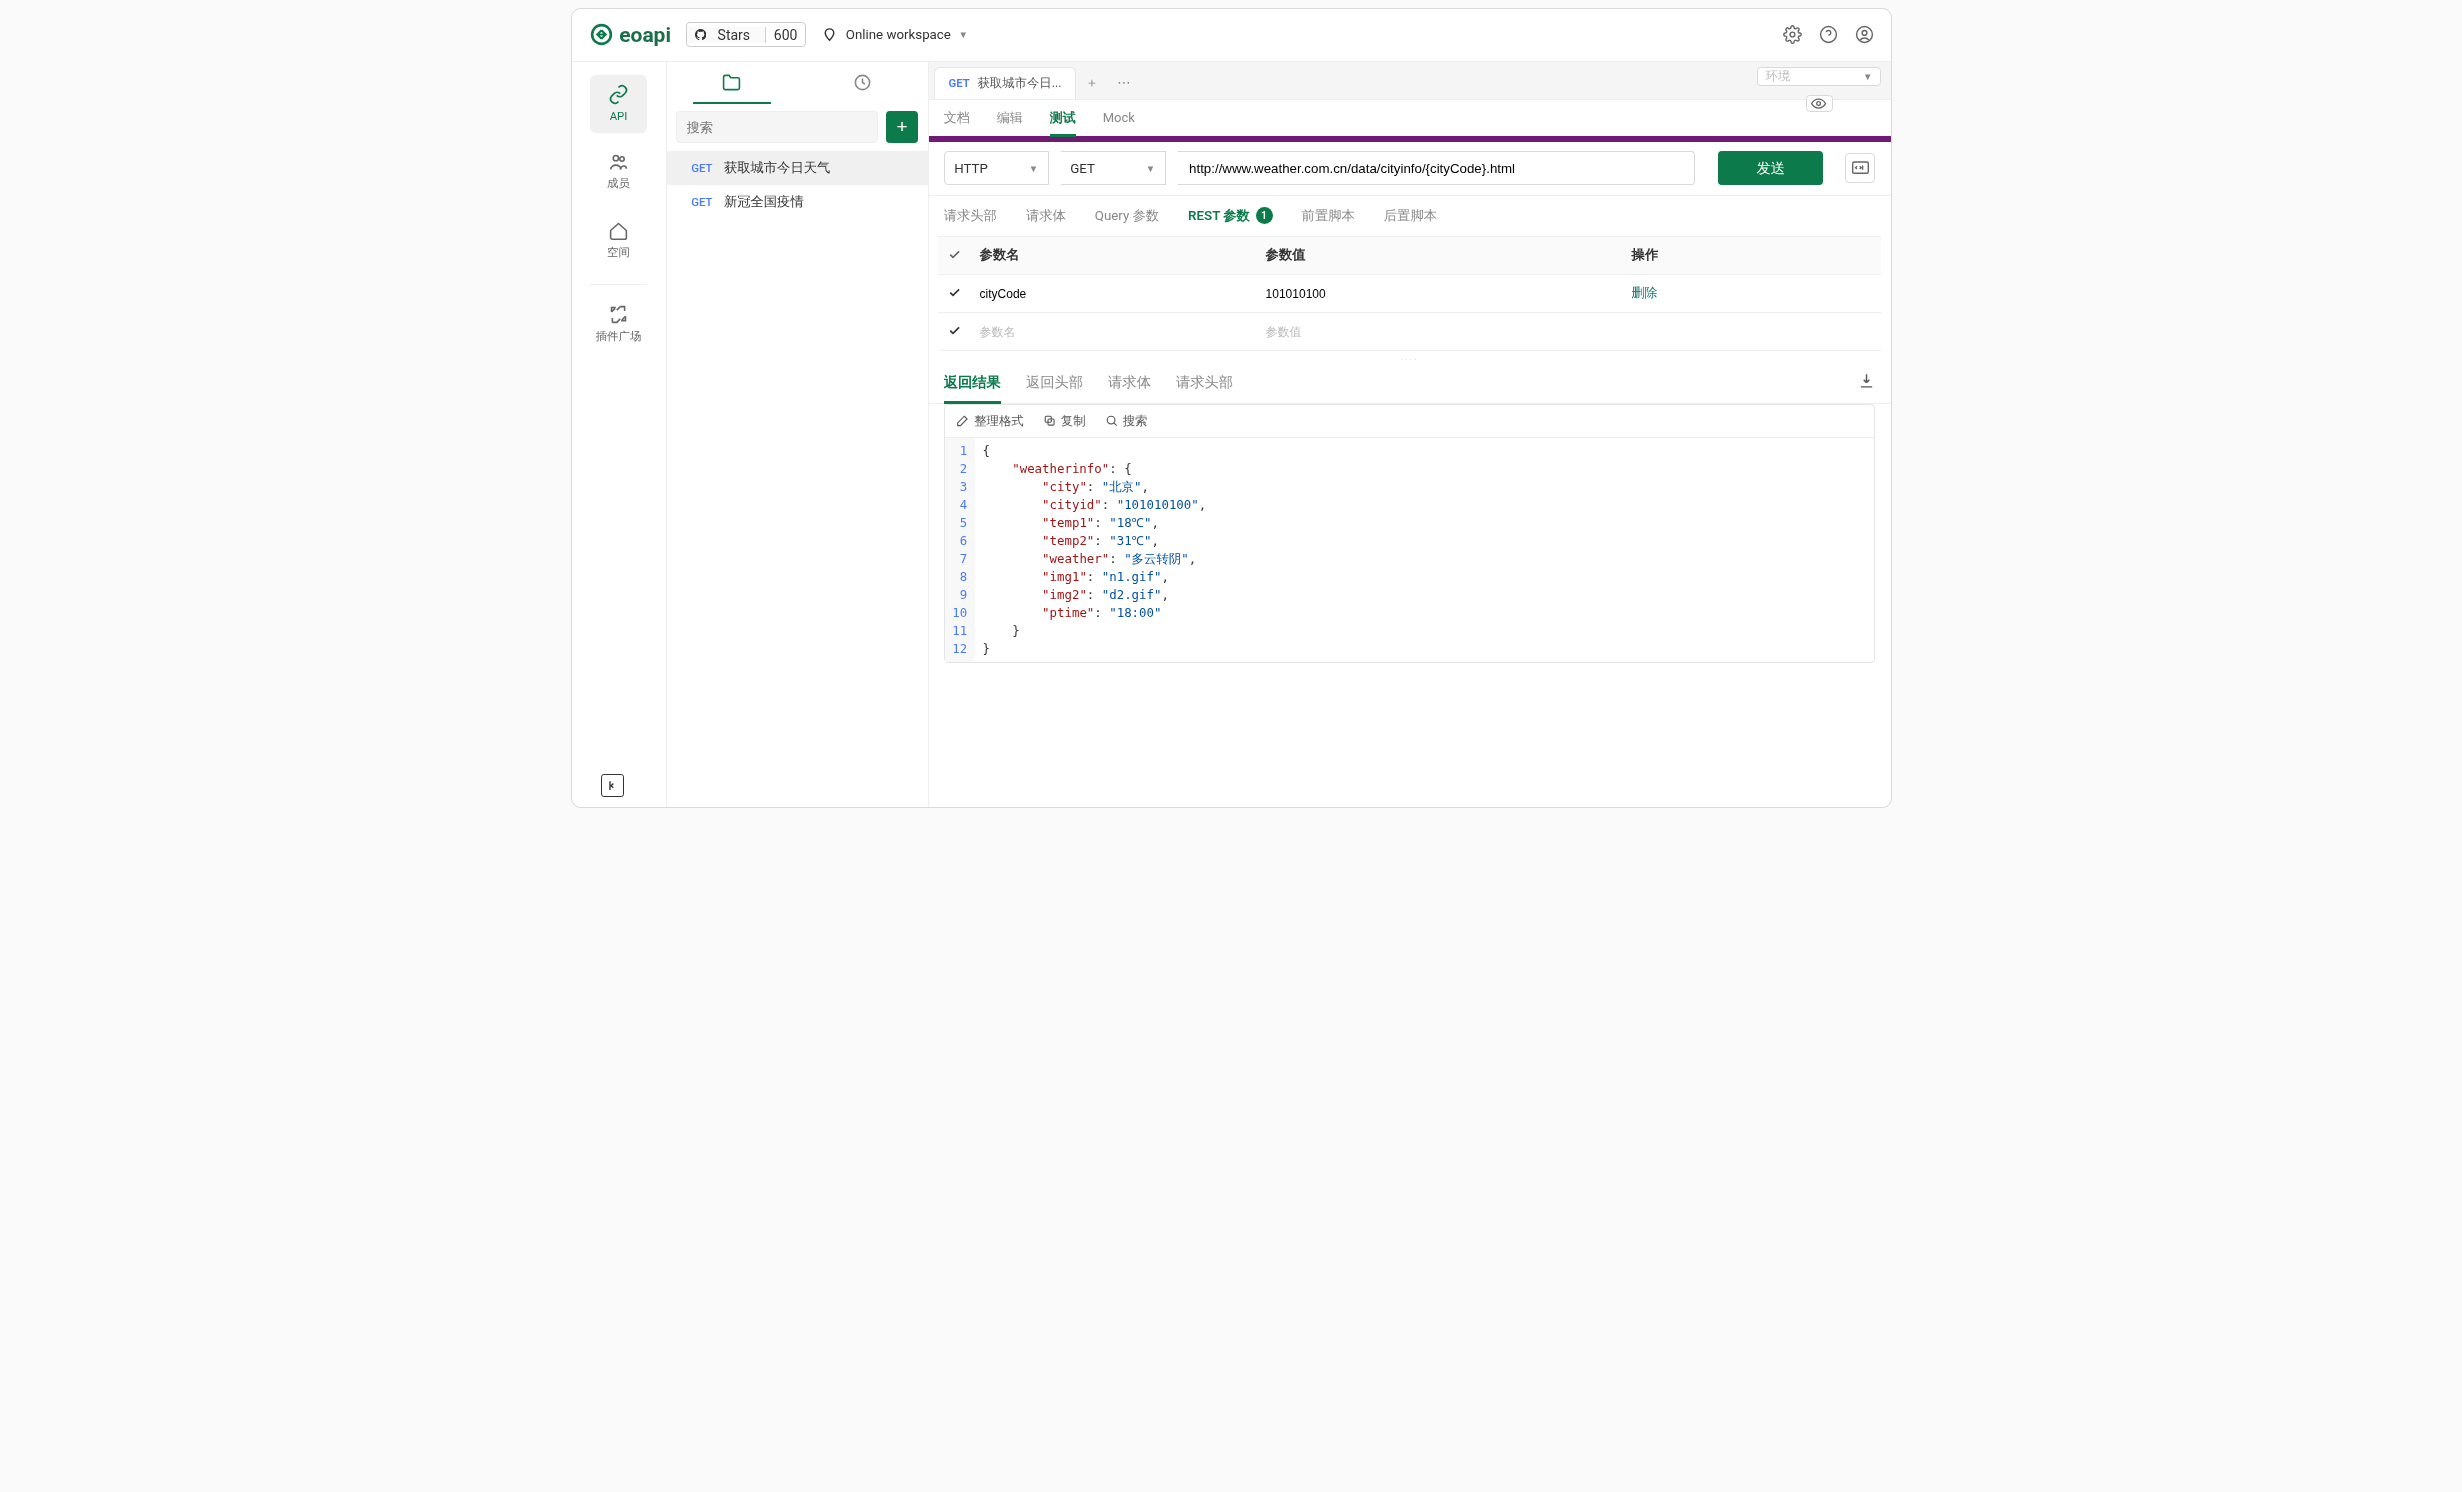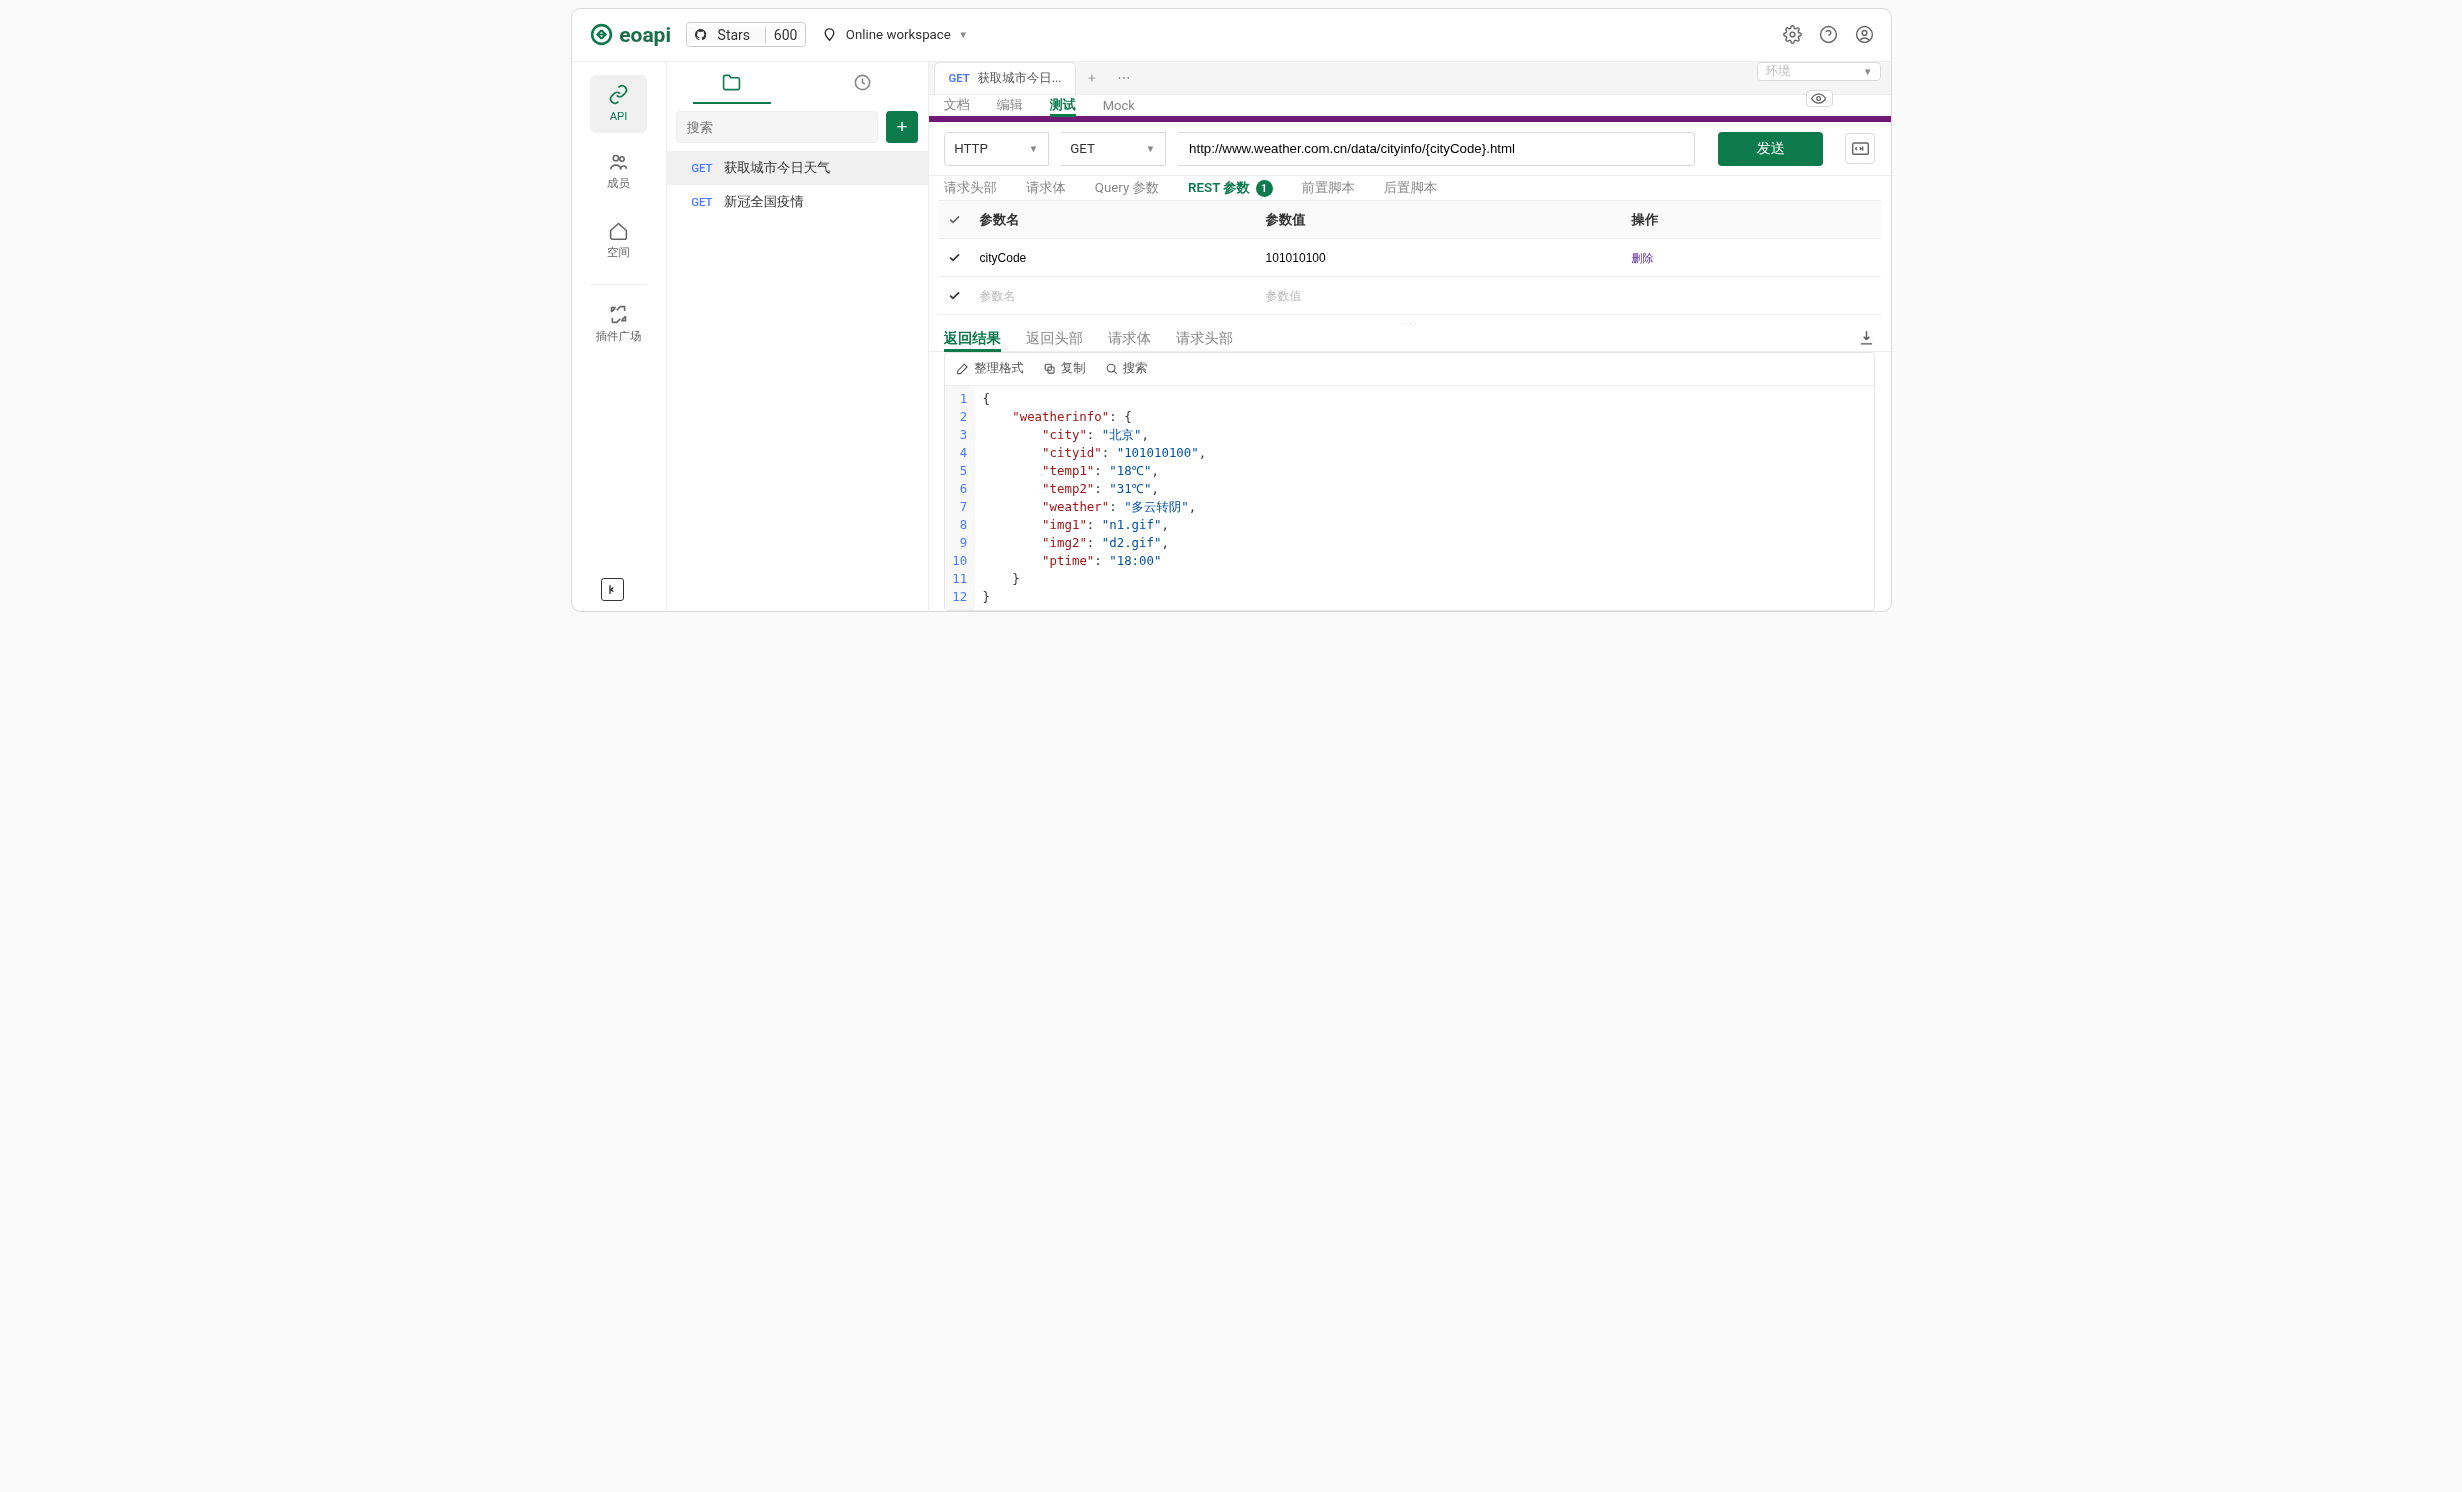--- a/index.html
+++ b/index.html
@@ -1,17 +1,17 @@
 <!DOCTYPE html>
 <html><head>
 <meta charset="utf-8">
 <style>
 * { box-sizing: border-box; margin: 0; padding: 0; }
 body { font-family: -apple-system, BlinkMacSystemFont, "Segoe UI", Roboto, "Helvetica Neue", Arial, sans-serif; font-size: 13.3px; color: #333; background: #fafafa; }
-.window { width: 1321px; height: 604px; background: #fff; border: 1px solid #d9d9d9; border-radius: 9.5px; margin: 7.6px auto; display: flex; flex-direction: column; position: relative; overflow: hidden; }
+.window { width: 1321px; height: 800px; background: #fff; border: 1px solid #d9d9d9; border-radius: 9.5px; margin: 7.6px auto; display: flex; flex-direction: column; position: relative; overflow: hidden; }
 .topbar { height: 53px; border-bottom: 1px solid #eee; display: flex; align-items: center; padding: 0 17px; gap: 15.2px; flex-shrink: 0; }
 .logo { display: flex; align-items: center; gap: 5.7px; font-weight: 700; font-size: 21px; color: #1a6e4a; }
 .logo svg { width: 25px; height: 25px; }
 .gh { display: flex; align-items: center; border: 1px solid #ccc; border-radius: 3.8px; height: 25px; overflow: hidden; font-size: 14px; }
 .gh span { padding: 0 7.6px; display: flex; align-items: center; gap: 3.8px; }
 .gh .stars { background: #fafafa; border-right: 1px solid #ccc; }
 .workspace { display: flex; align-items: center; gap: 7.6px; color: #333; cursor: pointer; }
 .spacer { flex: 1; }
 .top-icons { display: flex; gap: 17px; color: #666; }
 .top-icons svg { width: 19px; height: 19px; cursor: pointer; }
@@ -58,21 +58,21 @@
 .badge { background: #0d7a4c; color: #fff; border-radius: 50%; width: 17px; height: 17px; display: flex; align-items: center; justify-content: center; font-size: 10.5px; font-weight: 600; }
 .param-table { border-top: 1px solid #eee; margin: 0 9.5px; }
 .pt-head, .pt-row { display: flex; align-items: center; height: 38px; border-bottom: 1px solid #eee; background: #fff; }
 .pt-head { background: #fafafa; font-weight: 600; font-size: 13.3px; }
 .pt-check { width: 34px; display: flex; justify-content: center; color: #666; }
 .pt-name { flex: 0 0 286px; padding-left: 7.6px; }
 .pt-val { flex: 1; padding-left: 7.6px; }
 .pt-op { flex: 0 0 257px; padding-left: 7.6px; }
 .pt-row input { border: none; font-size: 12px; width: 100%; background: transparent; }
 .pt-row input::placeholder { color: #bbb; }
-.delete-link { color: #4c1d95; cursor: pointer; font-size: 11px; }
+.delete-link { color: #0f766e; cursor: pointer; font-size: 13px; }
 .splitter { text-align: center; color: #ccc; height: 11.4px; font-size: 9.5px; letter-spacing: 1.9px; }
 .resbar { display: flex; gap: 25px; padding: 0 15.2px; height: 42px; align-items: center; color: #888; font-size: 14.3px; border-bottom: 1px solid #eee; position: relative; }
 .restab { cursor: pointer; height: 100%; display: flex; align-items: center; position: relative; }
 .restab.active { color: #0d7a4c; font-weight: 600; }
 .restab.active::after { content: ''; position: absolute; bottom: -1px; left: 0; right: 0; height: 2.9px; background: #0d7a4c; }
 .dl-icon { margin-left: auto; color: #555; cursor: pointer; }
 .status-bar { margin: 11.4px 15.2px 9.5px; background: #0d7a4c; color: #fff; height: 40px; border-radius: 3.8px; display: flex; align-items: center; padding: 0 15.2px; font-size: 14.3px; }
 .status-bar .right { margin-left: auto; display: flex; gap: 17px; font-size: 12.4px; }
 .code-box { margin: 0 15.2px; border: 1px solid #e5e5e5; border-radius: 3.8px; }
 .code-toolbar { display: flex; gap: 19px; padding: 7.6px 11.4px; font-size: 12.4px; color: #555; border-bottom: 1px solid #eee; }

